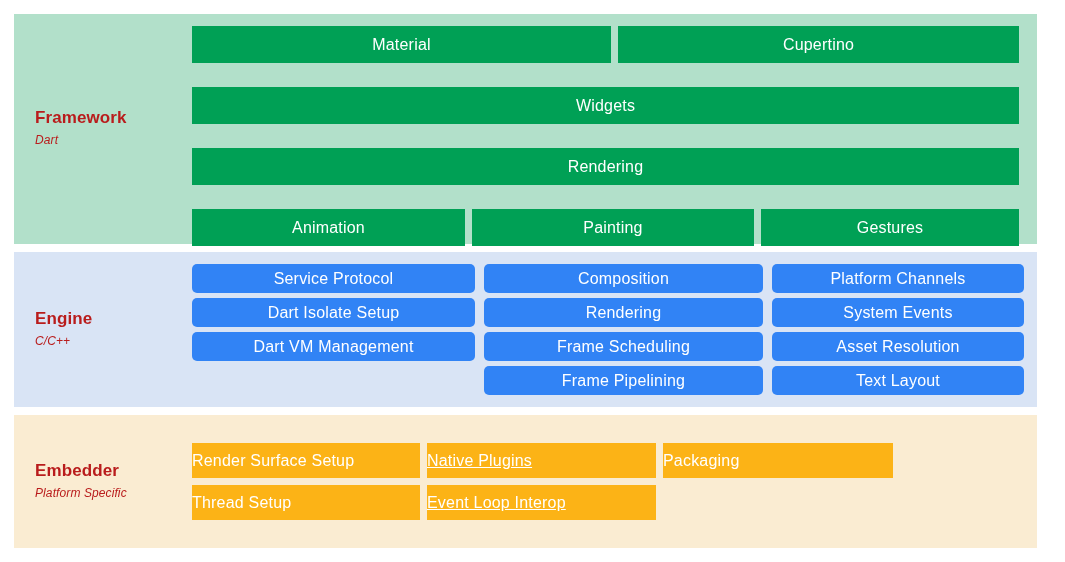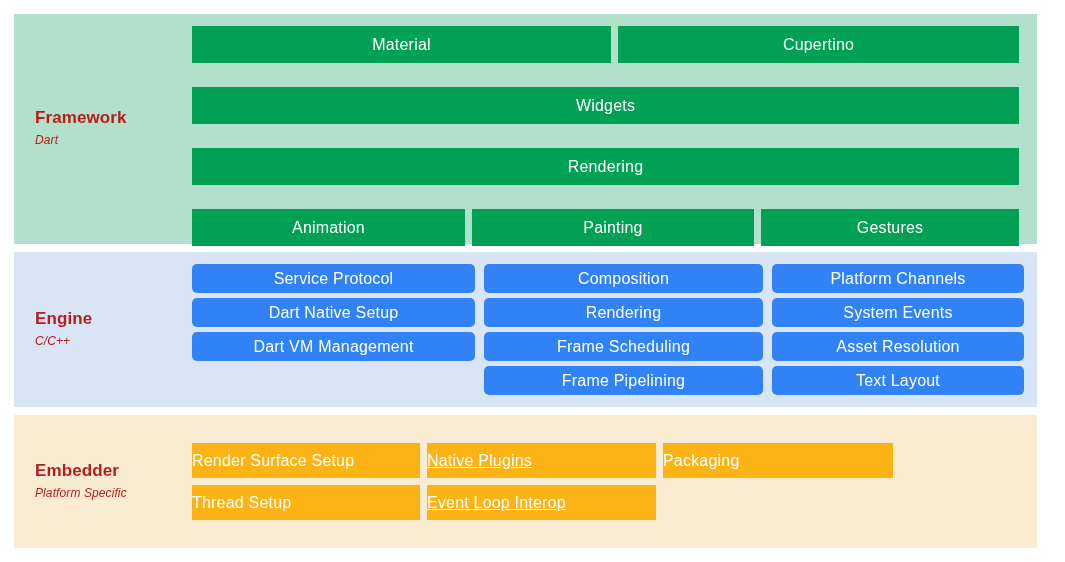--- a/index.html
+++ b/index.html
@@ -192,21 +192,21 @@
     </div>
     <div class="layer-body">
 
       <div class="row">
         <div class="box en-box en-col-1">Service Protocol</div>
         <div class="box en-box en-col-2">Composition</div>
         <div class="box en-box en-col-3">Platform Channels</div>
       </div>
 
       <div class="row">
-        <div class="box en-box en-col-1">Dart Native Setup</div>
+        <div class="box en-box en-col-1">Dart Isolate Setup</div>
         <div class="box en-box en-col-2">Rendering</div>
         <div class="box en-box en-col-3">System Events</div>
       </div>
 
       <div class="row">
         <div class="box en-box en-col-1">Dart VM Management</div>
         <div class="box en-box en-col-2">Frame Scheduling</div>
         <div class="box en-box en-col-3">Asset Resolution</div>
       </div>
 

